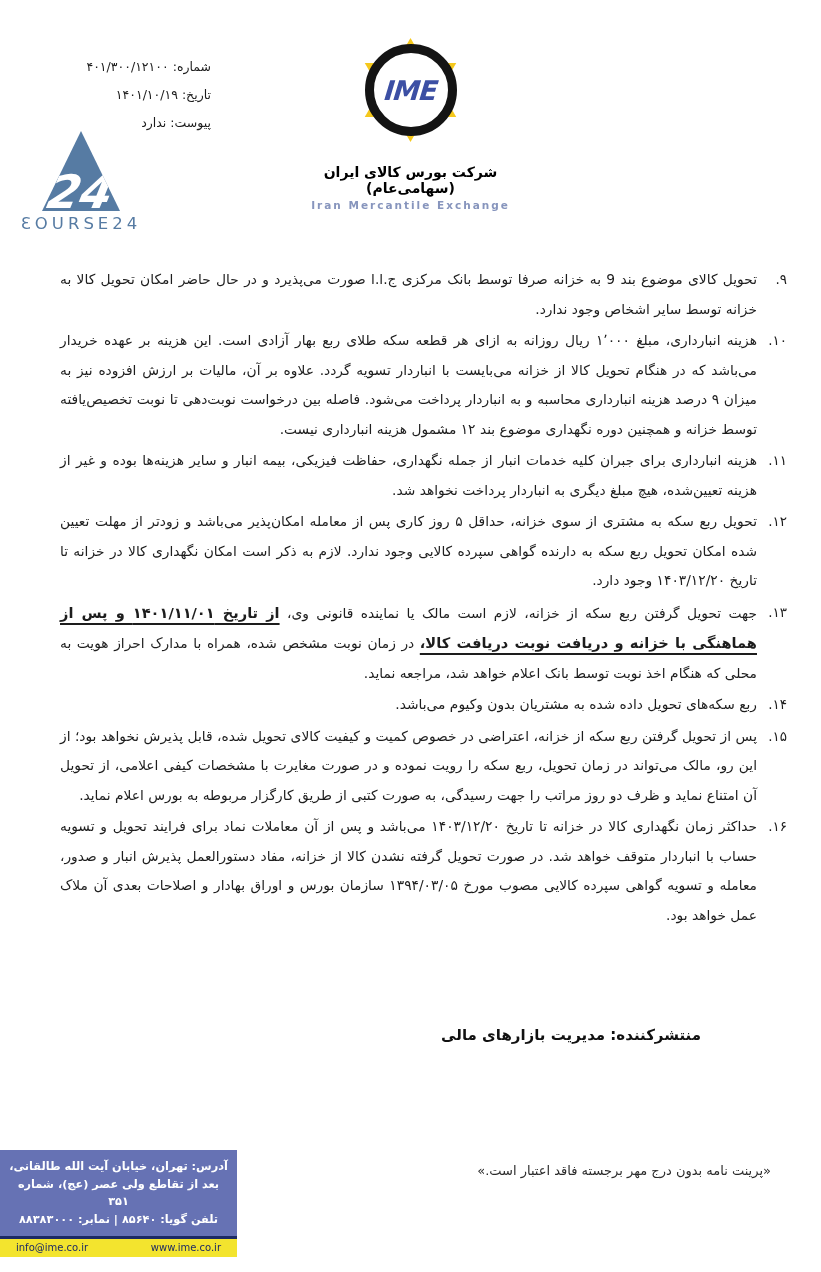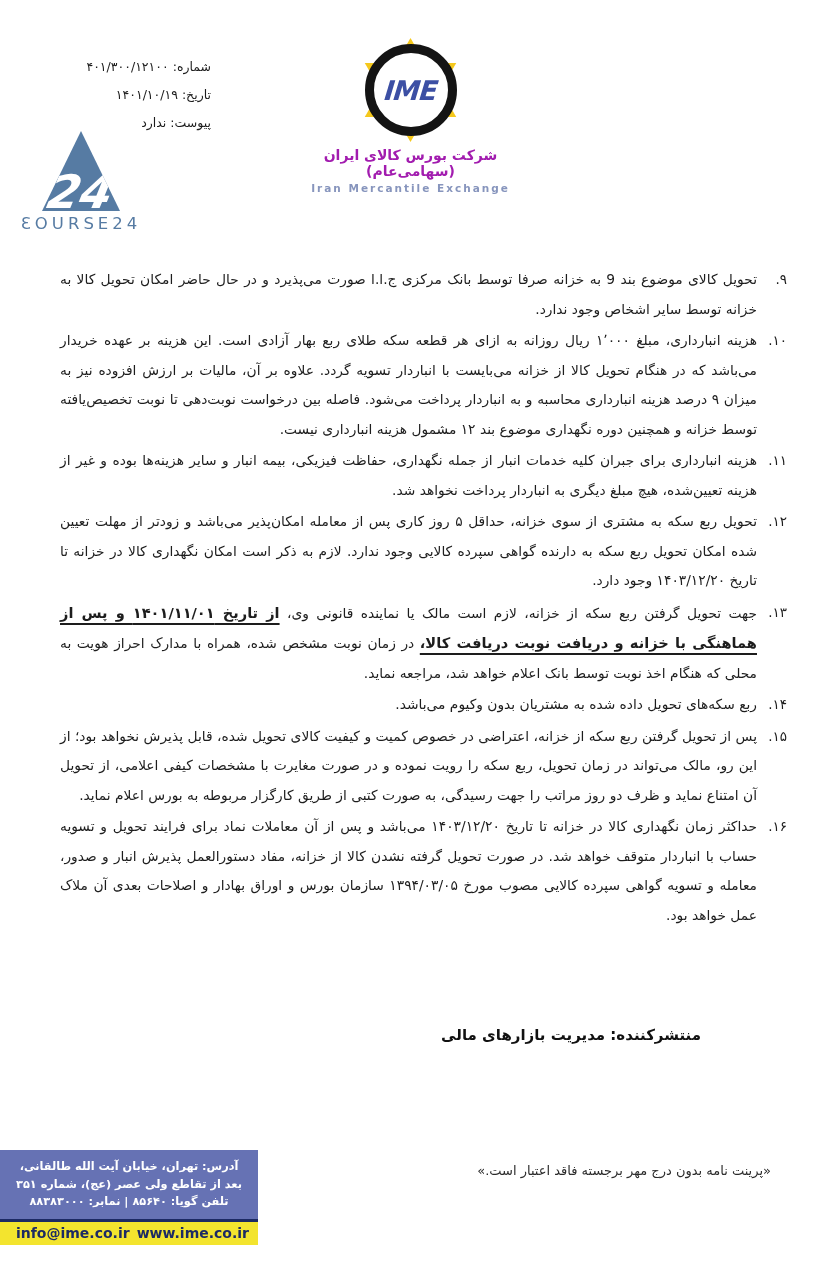--- a/index.html
+++ b/index.html
@@ -29,21 +29,21 @@
     position:absolute;left:6px;top:6px;width:92px;height:92px;
     box-sizing:border-box;border:9px solid #141414;border-radius:50%;
     background:#ffffff;
   }
   .monogram{
     position:absolute;left:0;top:0;width:104px;height:104px;
     display:flex;align-items:center;justify-content:center;
     font-weight:bold;font-style:italic;font-size:27px;letter-spacing:-1px;
     color:#3c4fa4;transform:skewX(-6deg);
   }
-  .company-fa{direction:rtl;margin-top:5px;font-size:14px;font-weight:bold;color:#a21caf;}
+  .company-fa{direction:rtl;margin-top:22px;font-size:14px;font-weight:bold;color:#000000;}
   .company-en{margin-top:3px;font-size:10.5px;letter-spacing:2px;color:#8795bd;font-weight:bold;}
 
   
   .b24{position:absolute;top:131px;left:20px;width:122px;text-align:center;}
   .b24-tri{
     position:relative;width:78px;height:80px;margin:0 auto;
     background:#567ba3;clip-path:polygon(50% 0%,100% 100%,0% 100%);
   }
   .b24-num{
     position:absolute;left:0;bottom:-8px;width:100%;text-align:center;
@@ -71,34 +71,34 @@
   }
 
   
   .publisher{
     direction:rtl;text-align:right;
     margin-top:96px;padding-right:120px;
     font-size:15px;font-weight:bold;color:#111111;
   }
 
   
-  .footer-left{position:absolute;left:0;top:1150px;width:258px;}
+  .footer-left{position:absolute;left:0;top:1150px;width:237px;}
   .addr-box{
     box-sizing:border-box;width:100%;
     background:#6672b4;color:#ffffff;
     direction:rtl;text-align:center;
     font-size:11.3px;line-height:1.55;font-weight:bold;
     padding:8px 6px;
   }
   .links-box{
     box-sizing:border-box;width:100%;
     background:#f3e42e;border-top:3px solid #1c2a64;
     display:flex;justify-content:space-between;align-items:center;
     direction:ltr;padding:3px 16px 4px 16px;
-    font-size:14px;font-weight:bold;color:#1c2a64;gap:7px;
+    font-size:10px;font-weight:normal;color:#1c2a64;gap:7px;
   }
   .links-box span{cursor:pointer;}
   .print-note{
     position:absolute;top:1163px;right:50px;
     direction:rtl;font-size:13px;color:#2b2b2b;
   }
 </style>
 </head>
 <body>
 

